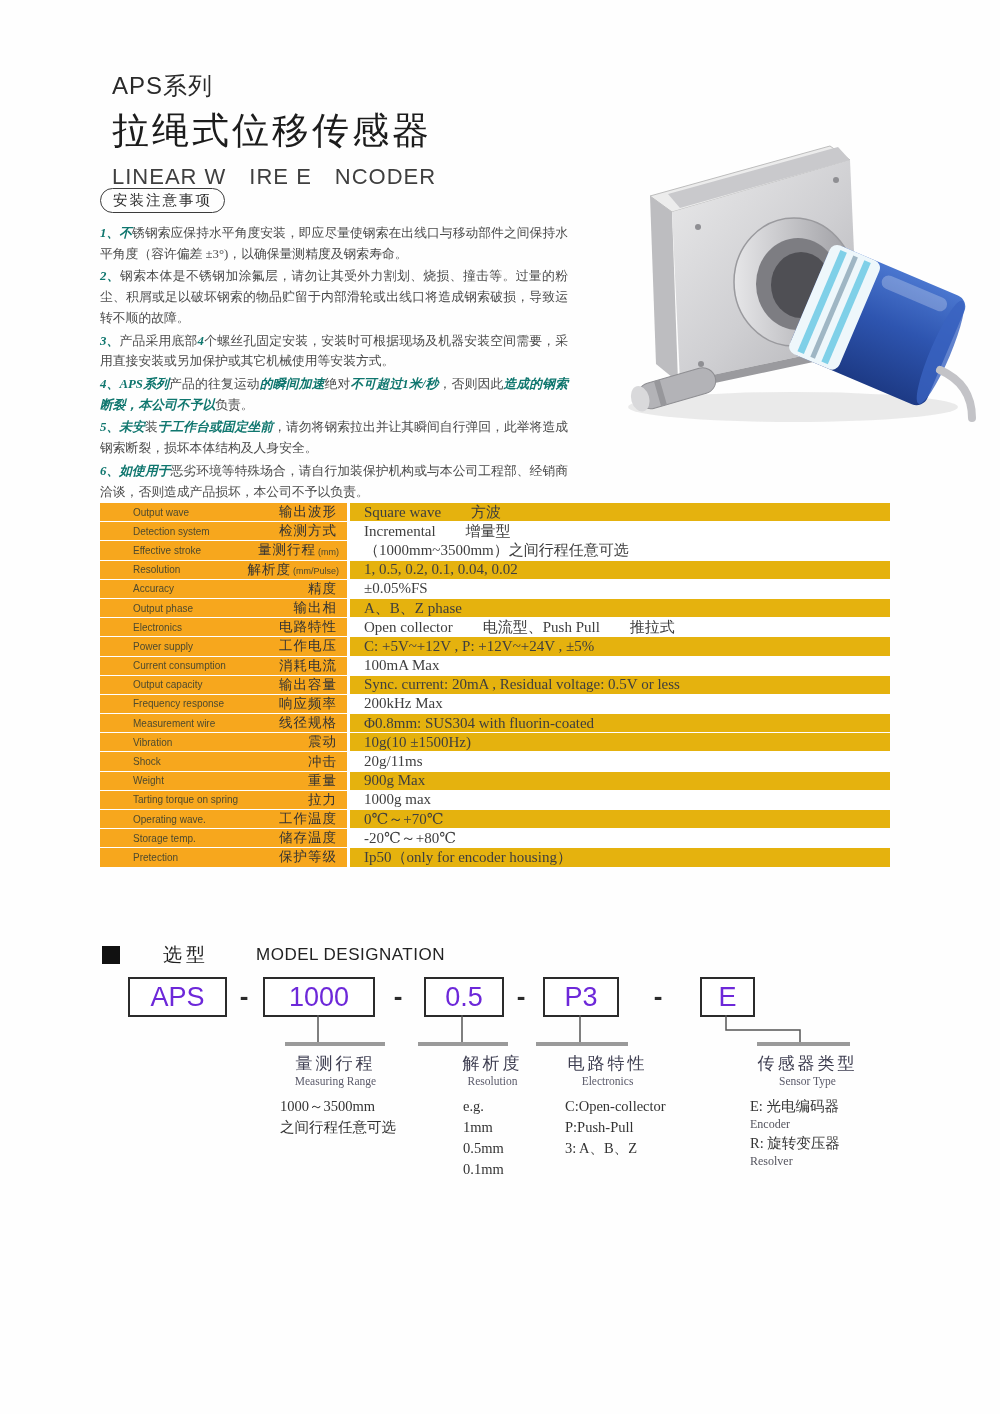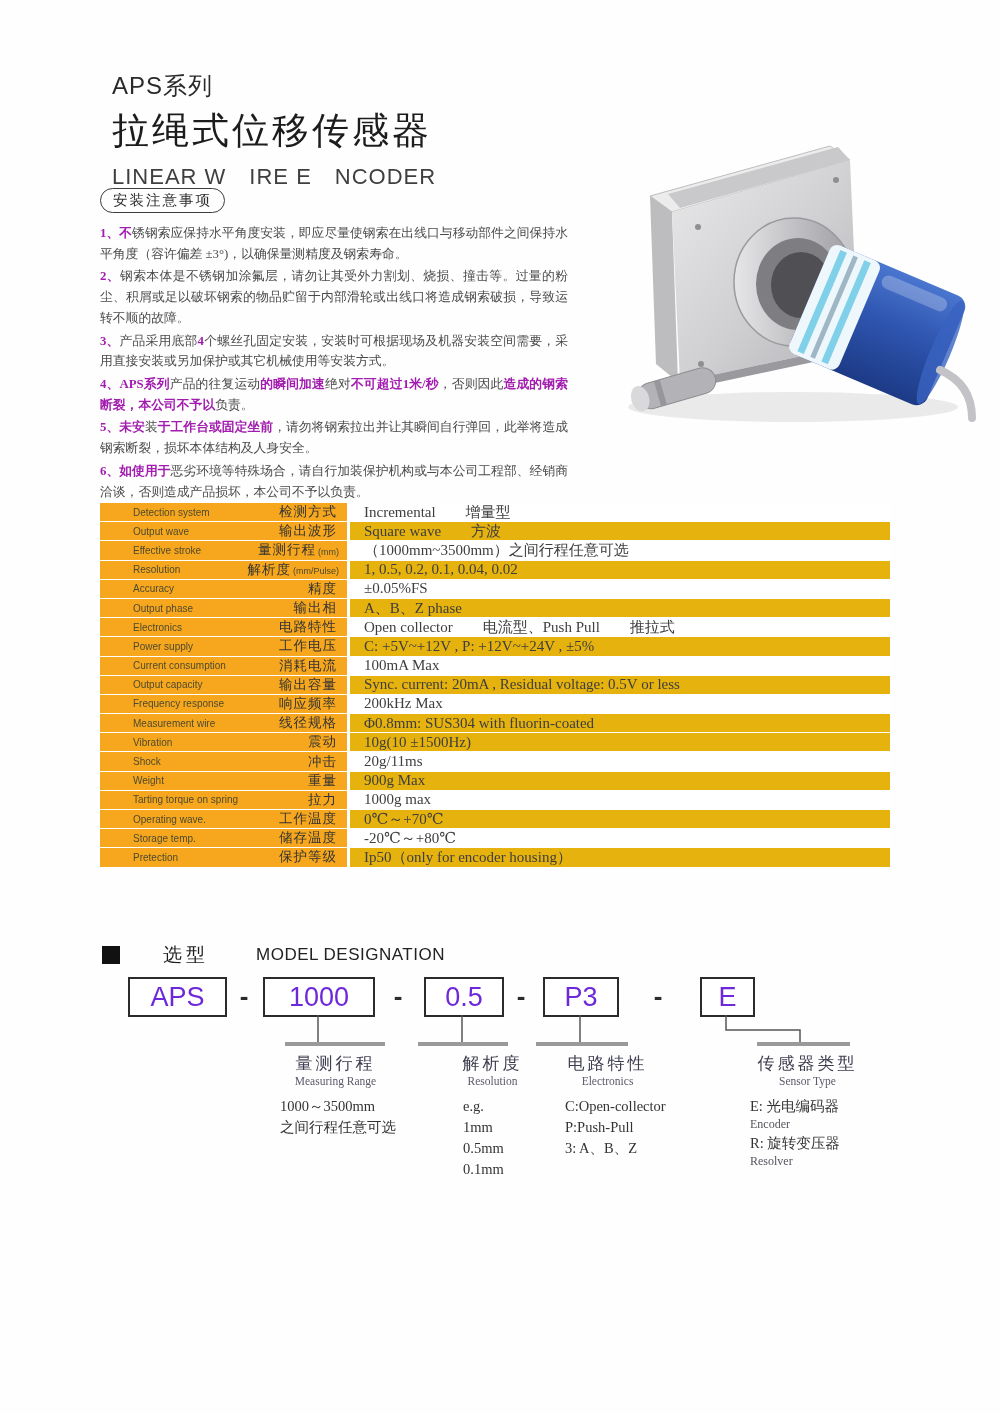--- a/index.html
+++ b/index.html
@@ -11,21 +11,21 @@
   .series{font-family:"Liberation Sans","DejaVu Sans",sans-serif;font-size:24px;color:#2a2a2a;letter-spacing:1px;}
   .title-cn{font-size:37px;color:#1c1c1c;letter-spacing:3px;margin-top:4px;}
   .title-en{font-family:"Liberation Sans","DejaVu Sans",sans-serif;font-size:22px;color:#3f3f3f;letter-spacing:1px;margin-top:6px;}
 
   
   #notes{position:absolute;left:100px;top:188px;width:468px;}
   #notes-header{display:inline-block;border:1.5px solid #3c3c3c;border-radius:13px;
     padding:2px 12px;font-size:14.5px;color:#2e2e2e;letter-spacing:2px;}
   #notes-body{margin-top:10px;}
   #notes-body p{margin:0 0 2px 0;font-size:12.8px;line-height:1.62;color:#4a4a4a;text-align:justify;}
-  #notes-body .b{font-weight:bold;color:#a21caf;}
+  #notes-body .b{font-weight:bold;color:#0f766e;font-style:italic;}
 
   
   #product{position:absolute;left:598px;top:132px;width:385px;height:305px;}
 
   
   .sec-header{position:absolute;display:flex;align-items:center;}
   .sec-square{width:18px;height:18px;background:#111;margin-right:10px;}
   .sec-cn{font-size:19px;color:#1e1e1e;letter-spacing:4px;margin-right:14px;}
   .sec-en{font-family:"Liberation Sans","DejaVu Sans",sans-serif;font-size:17px;color:#222;letter-spacing:0.5px;}
   #spec-header{left:102px;top:464px;}
@@ -141,37 +141,37 @@
       <g transform="rotate(-16 90 252)">
         <rect x="38" y="240" width="80" height="26" rx="13" fill="#b3b3b7" stroke="#8e8e92" stroke-width="1"></rect>
         <ellipse cx="40" cy="253" rx="9" ry="13" fill="#d9d9db"></ellipse>
         <rect x="58" y="240" width="6" height="26" fill="#97979b"></rect>
       </g>
     </svg>
   </div>
 
 
   <div id="spec-table">
+      <div class="srow gold">
+        <div class="scell-l">
+          <span class="en">Output wave</span>
+          <span class="cn">输出波形</span>
+          <span class="unit"></span>
+        </div>
+        <div class="scell-gap"></div>
+        <div class="scell-v">Square wave　　方波</div>
+      </div>
       <div class="srow plain">
         <div class="scell-l">
           <span class="en">Detection system</span>
           <span class="cn">检测方式</span>
           <span class="unit"></span>
         </div>
         <div class="scell-gap"></div>
         <div class="scell-v">Incremental　　增量型</div>
-      </div>
-      <div class="srow gold">
-        <div class="scell-l">
-          <span class="en">Output wave</span>
-          <span class="cn">输出波形</span>
-          <span class="unit"></span>
-        </div>
-        <div class="scell-gap"></div>
-        <div class="scell-v">Square wave　　方波</div>
       </div>
       <div class="srow plain">
         <div class="scell-l">
           <span class="en">Effective stroke</span>
           <span class="cn">量测行程</span>
           <span class="unit">(mm)</span>
         </div>
         <div class="scell-gap"></div>
         <div class="scell-v">（1000mm~3500mm）之间行程任意可选</div>
       </div>

